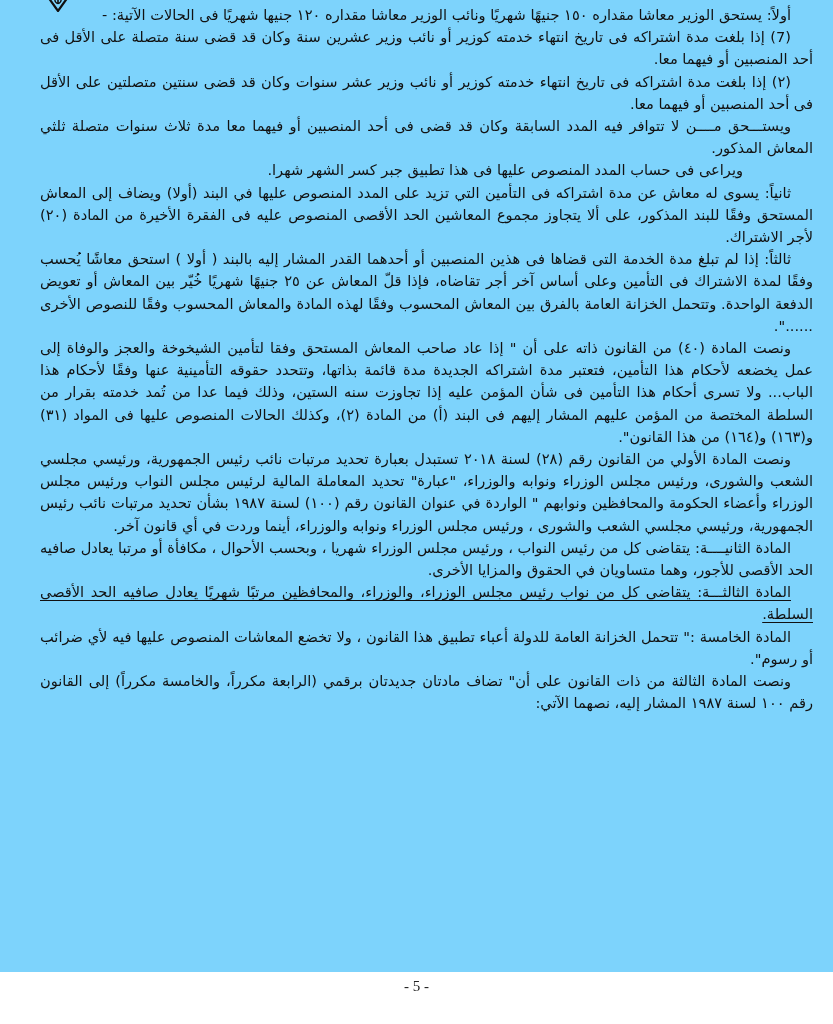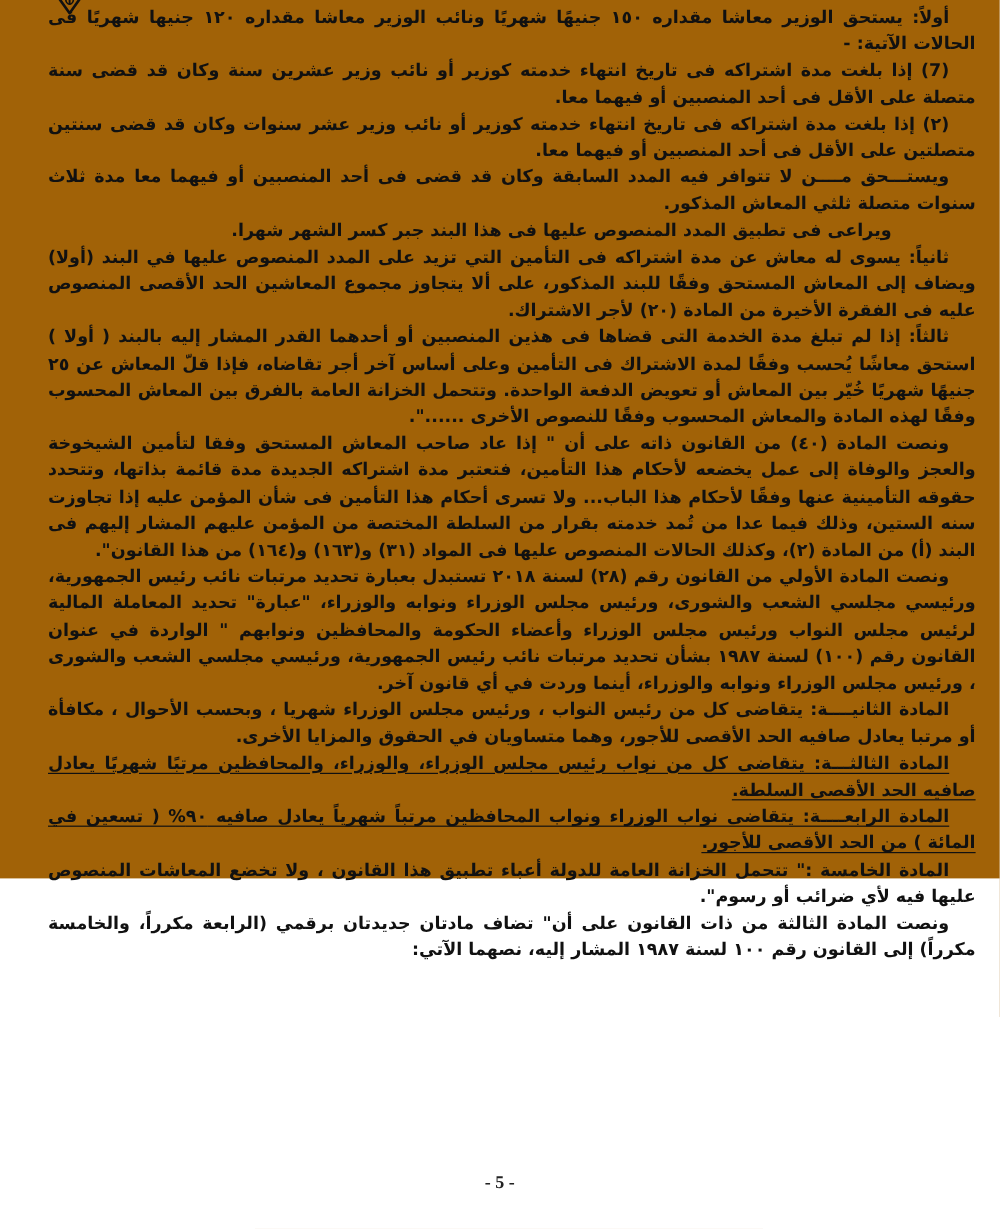--- a/index.html
+++ b/index.html
@@ -1,21 +1,20 @@
 <!DOCTYPE html>
 <html><head>
 <meta charset="utf-8">
 <style>
   html, body { margin: 0; padding: 0; background: #ffffff; }
   body { width: 833px; height: 1024px; overflow: hidden; position: relative; }
   .page {
-    position: absolute; left: 0; top: 0; width: 833px; height: 732px;
-    background: #a16207; color: #111111;
+    position: absolute; left: 0; top: 0; width: 833px; height: 972px;
+    background: #7dd3fc; color: #111111;
     font-family: "DejaVu Sans", sans-serif;
-    font-weight: bold;
   }
   .emblem { position: absolute; left: 40px; top: -10px; width: 36px; height: 22px; }
   .content {
     position: absolute; left: 40px; top: 4px; width: 773px;
     direction: rtl; text-align: justify; text-align-last: right;
     font-size: 14.6px; line-height: 22.2px;
   }
   .content p { margin: 0; }
   .indent { text-indent: 22px; }
   .u { text-decoration: underline; text-underline-offset: 3px; }
@@ -33,26 +32,25 @@
     <path d="M3 0 L33 0 L18 21 Z" fill="none" stroke="#111" stroke-width="2.2"></path>
     <path d="M18 2 L18 14" stroke="#111" stroke-width="1.6"></path>
     <ellipse cx="18" cy="9" rx="3.2" ry="4.5" fill="none" stroke="#111" stroke-width="1.4"></ellipse>
   </svg>
 
   <div class="content">
     <p class="indent">أولاً: يستحق الوزير معاشا مقداره ١٥٠ جنيهًا شهريًا ونائب الوزير معاشا مقداره ١٢٠ جنيها شهريًا فى الحالات الآتية: -</p>
     <p class="indent">(7) إذا بلغت مدة اشتراكه فى تاريخ انتهاء خدمته كوزير أو نائب وزير عشرين سنة وكان قد قضى سنة متصلة على الأقل فى أحد المنصبين أو فيهما معا.</p>
     <p class="indent">(٢) إذا بلغت مدة اشتراكه فى تاريخ انتهاء خدمته كوزير أو نائب وزير عشر سنوات وكان قد قضى سنتين متصلتين على الأقل فى أحد المنصبين أو فيهما معا.</p>
     <p class="indent">ويستـــحق مــــن لا تتوافر فيه المدد السابقة وكان قد قضى فى أحد المنصبين أو فيهما معا مدة ثلاث سنوات متصلة ثلثي المعاش المذكور.</p>
-    <p class="indent" style="text-indent:70px">ويراعى فى تطبيق المدد المنصوص عليها فى هذا البند جبر كسر الشهر شهرا.</p>
+    <p class="indent" style="text-indent:70px">ويراعى فى حساب المدد المنصوص عليها فى هذا تطبيق جبر كسر الشهر شهرا.</p>
     <p class="indent">ثانياً: يسوى له معاش عن مدة اشتراكه فى التأمين التي تزيد على المدد المنصوص عليها في البند (أولا) ويضاف إلى المعاش المستحق وفقًا للبند المذكور، على ألا يتجاوز مجموع المعاشين الحد الأقصى المنصوص عليه فى الفقرة الأخيرة من المادة (٢٠) لأجر الاشتراك.</p>
     <p class="indent">ثالثاً: إذا لم تبلغ مدة الخدمة التى قضاها فى هذين المنصبين أو أحدهما القدر المشار إليه بالبند ( أولا ) استحق معاشًا يُحسب وفقًا لمدة الاشتراك فى التأمين وعلى أساس آخر أجر تقاضاه، فإذا قلّ المعاش عن ٢٥ جنيهًا شهريًا خُيّر بين المعاش أو تعويض الدفعة الواحدة. وتتحمل الخزانة العامة بالفرق بين المعاش المحسوب وفقًا لهذه المادة والمعاش المحسوب وفقًا للنصوص الأخرى ......".</p>
     <p class="indent">ونصت المادة (٤٠) من القانون ذاته على أن " إذا عاد صاحب المعاش المستحق وفقا لتأمين الشيخوخة والعجز والوفاة إلى عمل يخضعه لأحكام هذا التأمين، فتعتبر مدة اشتراكه الجديدة مدة قائمة بذاتها، وتتحدد حقوقه التأمينية عنها وفقًا لأحكام هذا الباب... ولا تسرى أحكام هذا التأمين فى شأن المؤمن عليه إذا تجاوزت سنه الستين، وذلك فيما عدا من تُمد خدمته بقرار من السلطة المختصة من المؤمن عليهم المشار إليهم فى البند (أ) من المادة (٢)، وكذلك الحالات المنصوص عليها فى المواد (٣١) و(١٦٣) و(١٦٤) من هذا القانون".</p>
     <p class="indent">ونصت المادة الأولي من القانون رقم (٢٨) لسنة ٢٠١٨ تستبدل بعبارة تحديد مرتبات نائب رئيس الجمهورية، ورئيسي مجلسي الشعب والشورى، ورئيس مجلس الوزراء ونوابه والوزراء، "عبارة" تحديد المعاملة المالية لرئيس مجلس النواب ورئيس مجلس الوزراء وأعضاء الحكومة والمحافظين ونوابهم " الواردة في عنوان القانون رقم (١٠٠) لسنة ١٩٨٧ بشأن تحديد مرتبات نائب رئيس الجمهورية، ورئيسي مجلسي الشعب والشورى ، ورئيس مجلس الوزراء ونوابه والوزراء، أينما وردت في أي قانون آخر.</p>
     <p class="indent">المادة الثانيــــة: يتقاضى كل من رئيس النواب ، ورئيس مجلس الوزراء شهريا ، وبحسب الأحوال ، مكافأة أو مرتبا يعادل صافيه الحد الأقصى للأجور، وهما متساويان في الحقوق والمزايا الأخرى.</p>
     <p class="indent u">المادة الثالثـــة: يتقاضى كل من نواب رئيس مجلس الوزراء، والوزراء، والمحافظين مرتبًا شهريًا يعادل صافيه الحد الأقصى السلطة.</p>
-    <p class="indent u">المادة الرابعــــة: يتقاضى نواب الوزراء ونواب المحافظين مرتباً شهرياً يعادل صافيه ٩٠% ( تسعين في المائة ) من الحد الأقصى للأجور.</p>
     <p class="indent">المادة الخامسة :" تتحمل الخزانة العامة للدولة أعباء تطبيق هذا القانون ، ولا تخضع المعاشات المنصوص عليها فيه لأي ضرائب أو رسوم".</p>
     <p class="indent">ونصت المادة الثالثة من  ذات القانون على أن" تضاف مادتان جديدتان برقمي (الرابعة مكرراً، والخامسة  مكرراً) إلى القانون رقم ١٠٠ لسنة ١٩٨٧ المشار إليه، نصهما الآتي:</p>
   </div>
 
   <div class="footer">- 5 -</div>
 </div>
 
 </body></html>

